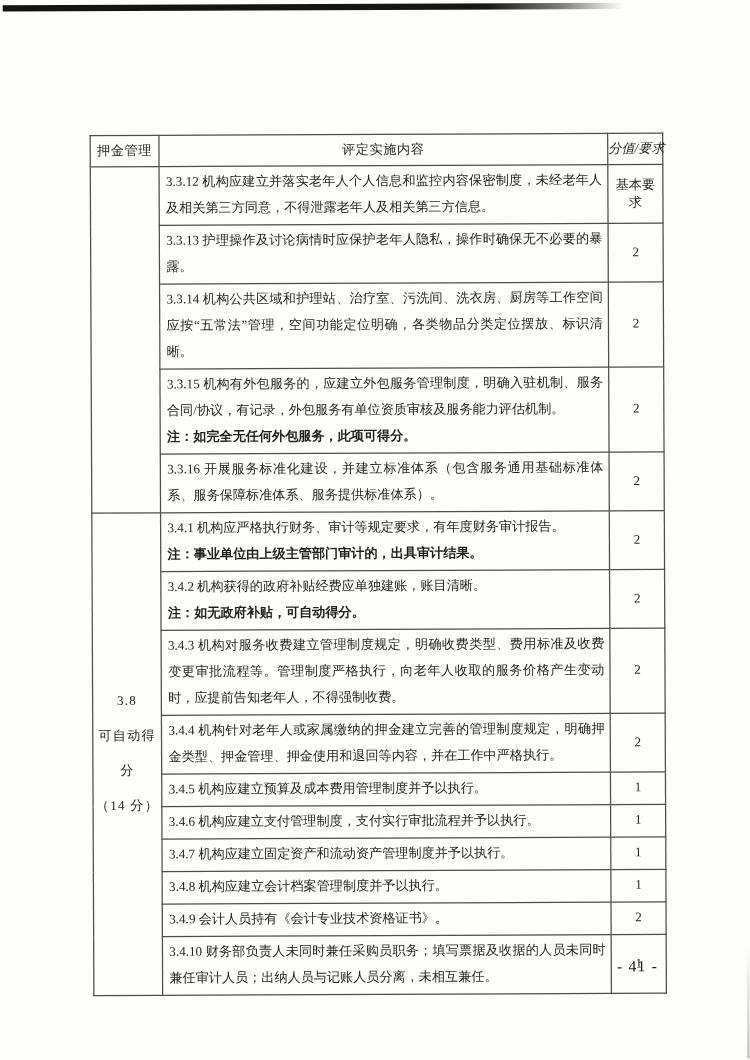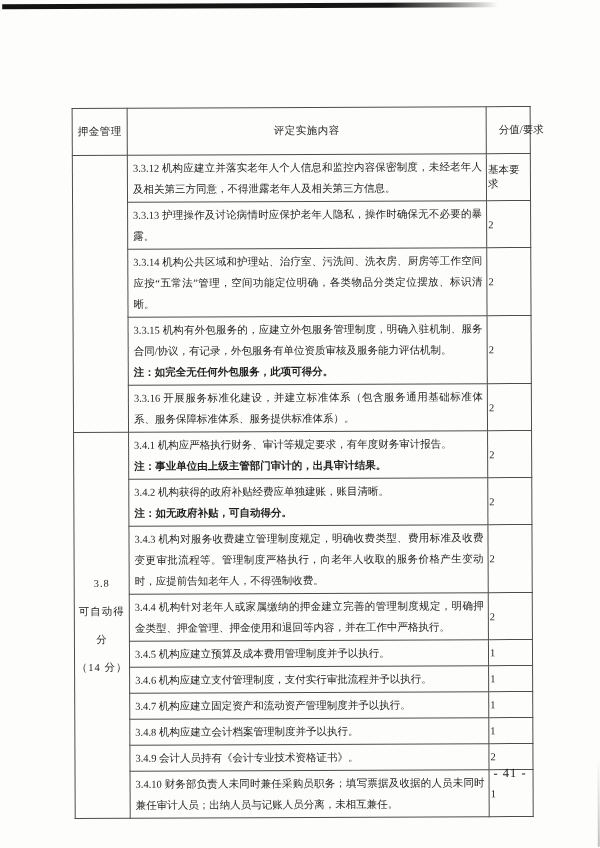--- a/index.html
+++ b/index.html
@@ -45,33 +45,34 @@
   }
   th.h-cell {
     height: 22px;
     text-align: center;
     padding: 1px 0;
     letter-spacing: 0.5px;
   }
   th.h-score {
     font-size: 9.5px;
     white-space: nowrap;
-    padding: 12px;
+    padding: 0;
     letter-spacing: 0;
+    font-style: italic;
   }
   td.content {
     padding: 2px 4px 2px 5px;
     line-height: 21px;
     text-align: justify;
   }
   td.content .note {
     font-weight: bold;
   }
   td.score {
-    text-align: left;
+    text-align: center;
     padding: 0 1px;
     font-size: 10px;
   }
   td.cat {
     text-align: center;
     padding: 0;
     line-height: 28px;
     letter-spacing: 1px;
   }
   #page-number {

